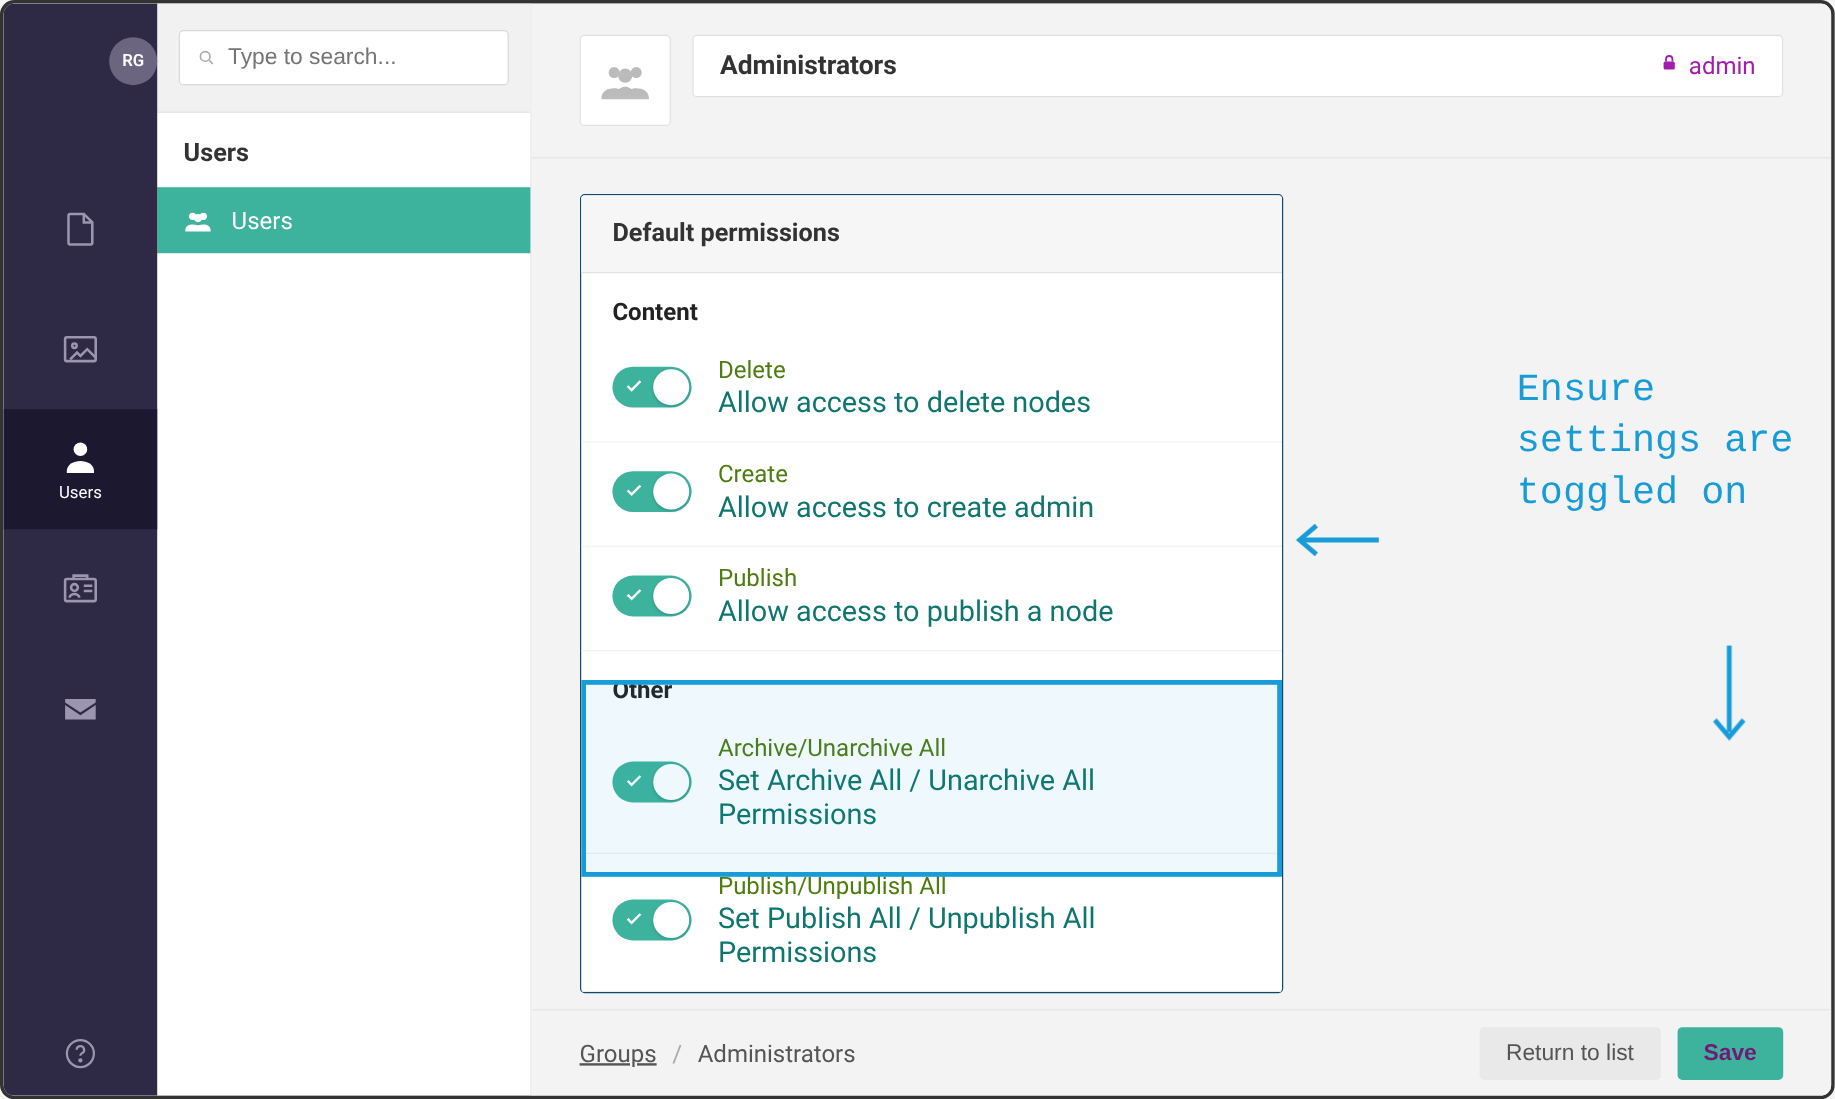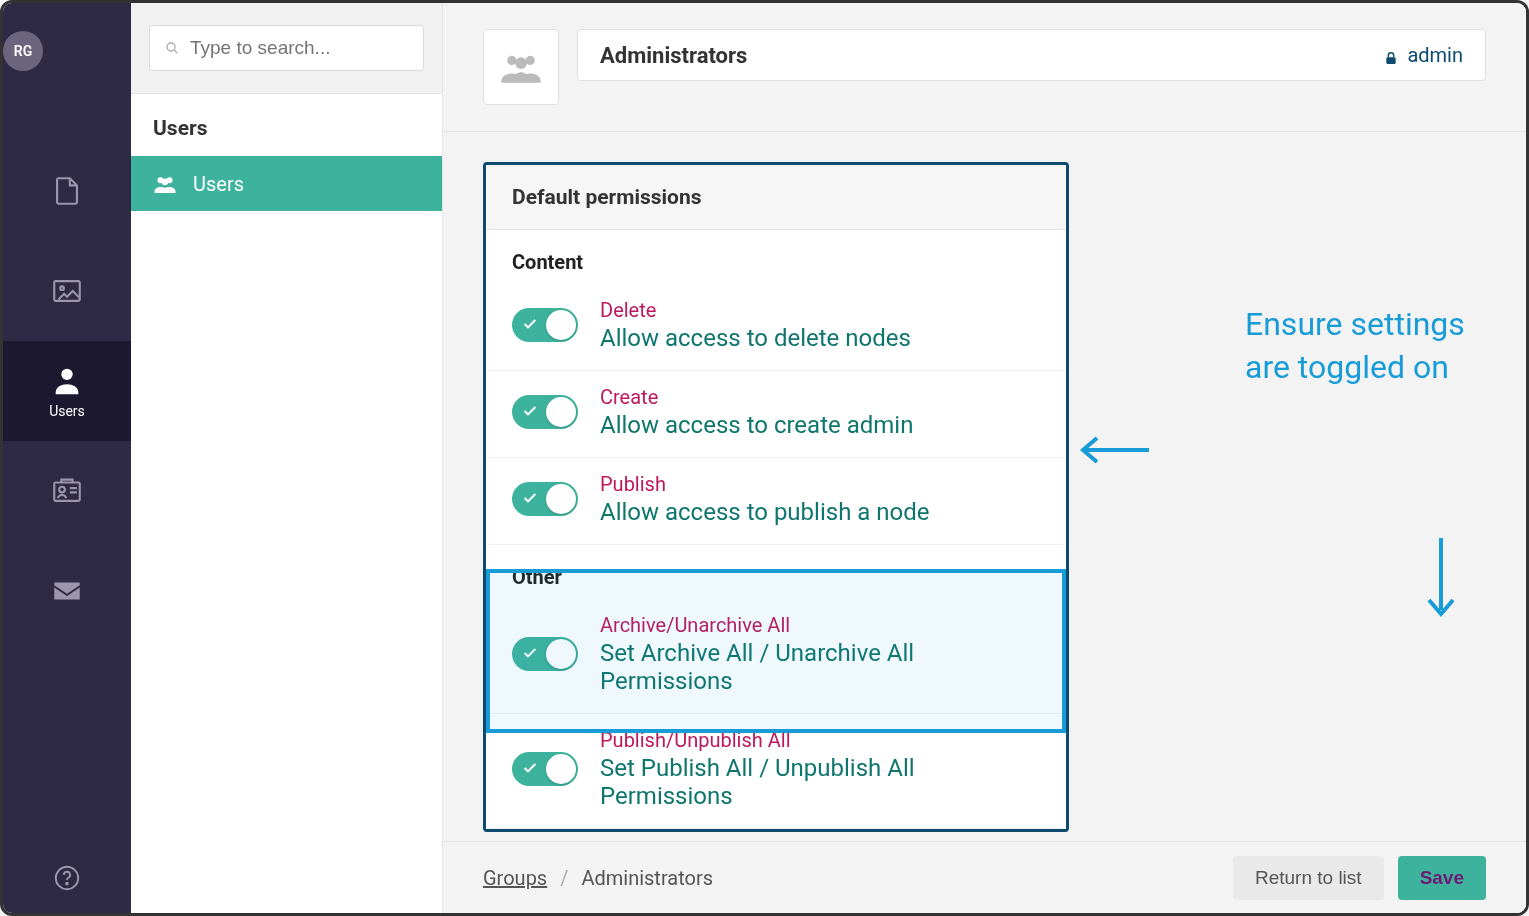--- a/index.html
+++ b/index.html
@@ -1,20 +1,20 @@
 <!DOCTYPE html>
 <html><head>
 <meta charset="utf-8">
 <style>
 * { box-sizing: border-box; margin: 0; padding: 0; }
 body { font-family: -apple-system, BlinkMacSystemFont, "Segoe UI", Roboto, "Helvetica Neue", Arial, sans-serif; background: #f5f5f5; color: #333; overflow: hidden; }
 .app { display: flex; width: 1529px; height: 916px; border: 3px solid #333; border-radius: 12px; overflow: hidden; background: #fff; position: relative; }
 
 
-.rail { width: 128px; background: #2e2944; display: flex; flex-direction: column; align-items: flex-start; padding-top: 28px; position: relative; }
+.rail { width: 128px; background: #2e2944; display: flex; flex-direction: column; align-items: flex-end; padding-top: 28px; position: relative; }
 .avatar { width: 40px; height: 40px; border-radius: 50%; background: #6b6580; color: #fff; font-size: 14px; font-weight: 600; display: flex; align-items: center; justify-content: center; margin-bottom: 70px; }
 .rail-item { width: 100%; height: 100px; display: flex; flex-direction: column; align-items: center; justify-content: center; color: #9b95af; cursor: pointer; position: relative; }
 .rail-item svg { width: 34px; height: 34px; }
 .rail-item.active { background: #1c1830; color: #fff; }
 .rail-item .rail-label { font-size: 14px; margin-top: 6px; color: #fff; display: none; }
 .rail-item.active .rail-label { display: block; }
 .rail-bottom { position: absolute; bottom: 20px; left: 0; width: 100%; display: flex; justify-content: center; color: #9b95af; }
 
 
 .list-panel { width: 312px; background: #fff; border-right: 1px solid #e4e4e4; display: flex; flex-direction: column; }
@@ -25,33 +25,33 @@
 .list-header { padding: 22px 22px 16px; font-size: 21px; font-weight: 700; color: #333; }
 .list-item { height: 55px; display: flex; align-items: center; padding: 0 22px; background: #3db39e; color: #fff; font-size: 20px; cursor: pointer; }
 .list-item svg { width: 24px; height: 20px; margin-right: 16px; }
 
 
 .main { flex: 1; background: #f3f3f3; display: flex; flex-direction: column; position: relative; }
 .header-row { padding: 26px 40px 26px 40px; display: flex; align-items: flex-start; gap: 18px; border-bottom: 1px solid #e4e4e4; }
 .header-icon-box { width: 76px; height: 76px; background: #fff; border: 1px solid #e0e0e0; border-radius: 4px; display: flex; align-items: center; justify-content: center; color: #bbb; }
 .header-icon-box svg { width: 42px; height: 34px; }
 .title-bar { flex: 1; background: #fff; border: 1px solid #e0e0e0; border-radius: 4px; height: 52px; display: flex; align-items: center; padding: 0 22px; font-size: 22px; font-weight: 700; color: #333; }
-.title-bar-right { margin-left: auto; color: #0c4a6e; font-size: 20px; font-weight: 400; display: flex; align-items: flex-end; gap: 8px; }
+.title-bar-right { margin-left: auto; color: #a21caf; font-size: 20px; font-weight: 400; display: flex; align-items: flex-start; gap: 8px; }
 
 
 .scroll-area { flex: 1; overflow: auto; padding: 30px 40px 30px 40px; }
-.perm-panel { width: 586px; background: #fff; border: 3px solid #0c4a6e; border-radius: 4px; overflow: hidden; position: relative; }
+.perm-panel { width: 586px; background: #fff; border: 1px solid #0c4a6e; border-radius: 4px; overflow: hidden; position: relative; }
 .perm-panel-head { background: #f6f6f6; border-bottom: 1px solid #e3e3e3; padding: 20px 26px; font-size: 21px; font-weight: 700; color: #333; }
 .perm-section-title { padding: 20px 26px 10px; font-size: 20px; font-weight: 700; color: #222; }
 .perm-row { display: flex; align-items: center; padding: 14px 26px 18px; border-bottom: 1px solid #f0f0f0; gap: 22px; }
 .perm-row:last-child { border-bottom: none; }
 .toggle { width: 66px; height: 34px; border-radius: 17px; background: #3db39e; position: relative; flex-shrink: 0; cursor: pointer; }
 .toggle .knob { width: 30px; height: 30px; border-radius: 50%; background: #fff; position: absolute; top: 2px; right: 2px; box-shadow: 0 1px 3px rgba(0,0,0,.2); }
 .toggle .check { position: absolute; left: 10px; top: 8px; color: #fff; }
-.perm-text .perm-name { font-size: 20px; color: #be185d; }
+.perm-text .perm-name { font-size: 20px; color: #4d7c0f; }
 .perm-text .perm-desc { font-size: 24px; color: #0f766e; margin-top: 2px; }
 
 
 .highlight-box { position: absolute; border: 4px solid #189cd8; background: rgba(24,156,216,0.07); pointer-events: none; }
 
 
 .annotation { position: absolute; color: #189cd8; font-size: 32px; line-height: 1.35; font-weight: 400; }
 .arrow-svg { position: absolute; color: #189cd8; }
 
 
@@ -238,21 +238,21 @@
         <span class="bc-link">Groups</span>
         <span class="sep">/</span>
         <span>Administrators</span>
       </div>
       <div class="footer-actions">
         <button class="btn btn-default">Return to list</button>
         <button class="btn btn-primary">Save</button>
       </div>
     </div>
 
-    <div class="annotation" style="right:31px; top:300px; width:250px;">
+    <div class="annotation" style="right:12px; top:300px; width:250px;font-family:Liberation Mono, monospace;">
       <span>Ensure settings are toggled on</span>
     </div>
     <svg class="arrow-svg" style="left:636px; top:432px;" width="70" height="30" viewBox="0 0 70 30" fill="none" stroke="#189cd8" stroke-width="4">
         <path d="M70 15H6"></path>
         <path d="M18 3L4 15l14 12"></path>
       </svg>
     <svg class="arrow-svg" style="right:70px; top:535px;" width="30" height="80" viewBox="0 0 30 80" fill="none" stroke="#189cd8" stroke-width="4">
         <path d="M15 0v72"></path>
         <path d="M3 62l12 14 12-14"></path>
       </svg>

